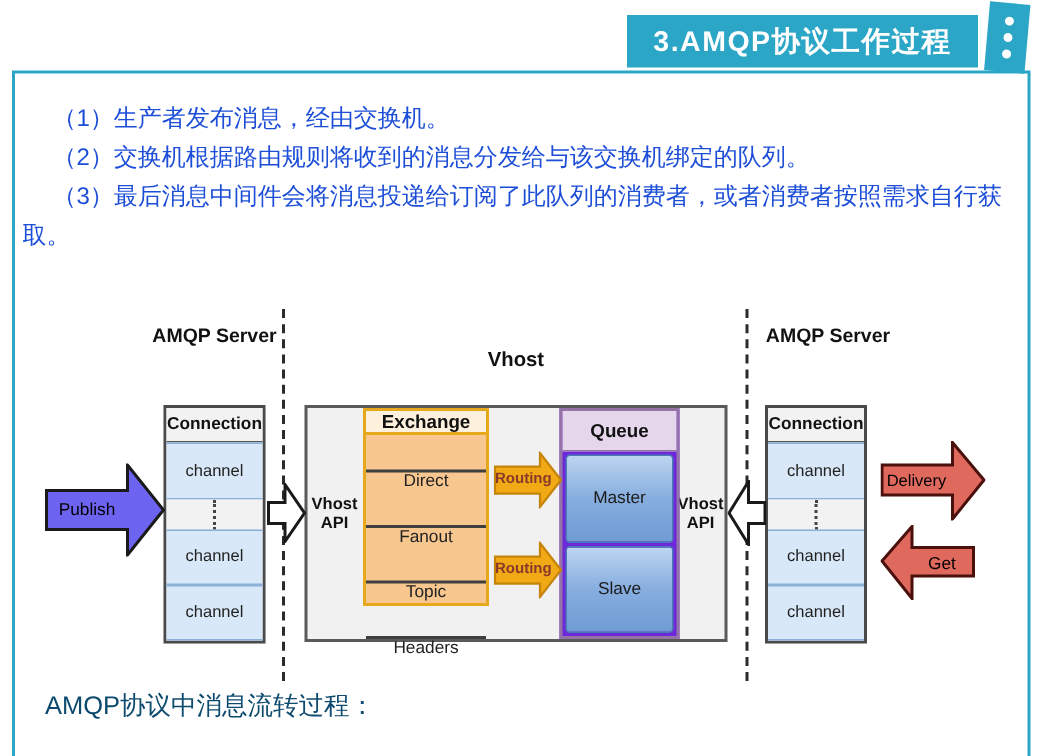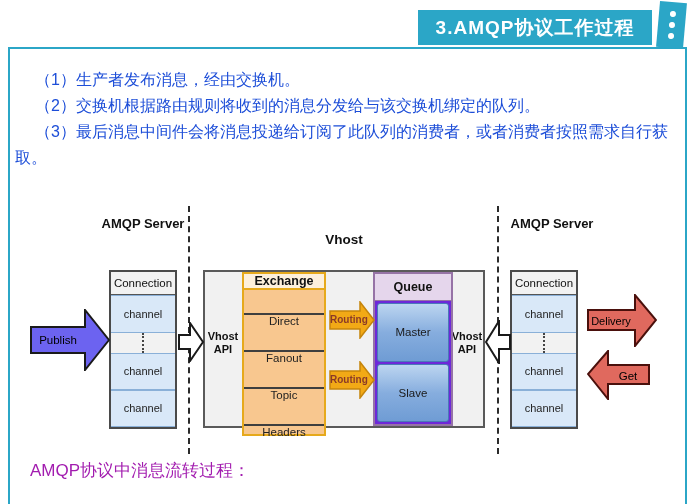--- a/index.html
+++ b/index.html
@@ -18,58 +18,58 @@
   .dot { width:6px; height:6px; border-radius:50%; background:#ffffff; }
 
   
   .content-box { position:absolute; left:8px; top:47px; width:679px; height:470px;
                  border:2px solid #2ba6c7; background:#fff; }
 
   .intro { position:absolute; left:5px; top:18px; width:666px;
            font-size:16px; line-height:26px; color:#1d4ed8; }
   .intro p { text-indent:20px; }
 
-  .caption { position:absolute; left:20px; top:410px; font-size:17px; color:#a21caf; }
+  .caption { position:absolute; left:20px; top:410px; font-size:17px; color:#0c4a6e; }
 
   
   .diagram { position:absolute; left:-8px; top:149px; width:695px; height:260px; }
 
   .dash { position:absolute; top:8px; height:248px; width:0;
           border-left:2px dashed #2b2b2b; }
   .dash.left { left:186px; } .dash.right { left:495px; }
 
   .srv-title { position:absolute; top:18px; width:84px; text-align:center;
                font-weight:bold; font-size:13px; line-height:16px; color:#111; }
   .srv-title.left { left:99px; } .srv-title.right { left:508px; }
   .vhost-title { position:absolute; left:300px; top:34px; width:84px; text-align:center;
                  font-weight:bold; font-size:13.5px; color:#111; }
 
   
   .conn-box { position:absolute; top:72px; width:68px; height:159px;
               border:2px solid #4a4a4a; background:#f2f2f2;
               display:flex; flex-direction:column; }
   .conn-box.left { left:107px; } .conn-box.right { left:508px; }
   .conn-header { height:27px; display:flex; align-items:center; justify-content:center;
-                 font-weight:normal; font-size:11.5px; background:#f2f2f2;
+                 font-weight:bold; font-size:11.5px; background:#f2f2f2;
                  border-bottom:1px solid #555; color:#111; }
   .conn-ch { height:43px; display:flex; align-items:center; justify-content:center;
              font-size:11px; color:#222; background:#d9e8f8;
              border-top:1px solid #8ab0d8; border-bottom:1px solid #8ab0d8; }
   .conn-gap { flex:1; display:flex; align-items:center; justify-content:center;
               background:#f2f2f2; }
   .vdots { display:block; width:0; height:20px; border-left:2px dotted #444; }
 
   
   .vhost-box { position:absolute; left:201px; top:72px; width:282px; height:158px;
                border:2px solid #5a5a5a; background:#f1f1f1; }
   .api-label { position:absolute; width:36px; top:58px; text-align:center;
                font-weight:bold; font-size:11px; line-height:13px; color:#111; }
   .api-label.left { left:0; } .api-label.right { left:244px; }
 
-  .ex-col { position:absolute; left:37px; top:0; width:84px; height:164px;
+  .ex-col { position:absolute; left:37px; top:0; width:84px; height:132px;
             border:2px solid #e6a91c; background:#f8c78f;
             display:flex; flex-direction:column;text-align:center; }
   .ex-header { height:27px; background:#fdf0dc; border-bottom:2px solid #e6a91c;
                display:flex; align-items:center; justify-content:center;
                font-weight:bold; font-size:12.5px; color:#111; }
   .ex-row { flex:1; display:flex; align-items:center; justify-content:center;
             font-size:11.5px; color:#222; border-top:2px solid #3f3f3f;margin-top:23px; }
   .ex-row:first-of-type { border-top:none; }
 
   .q-col { position:absolute; left:168px; top:0; width:80px; height:154px;

